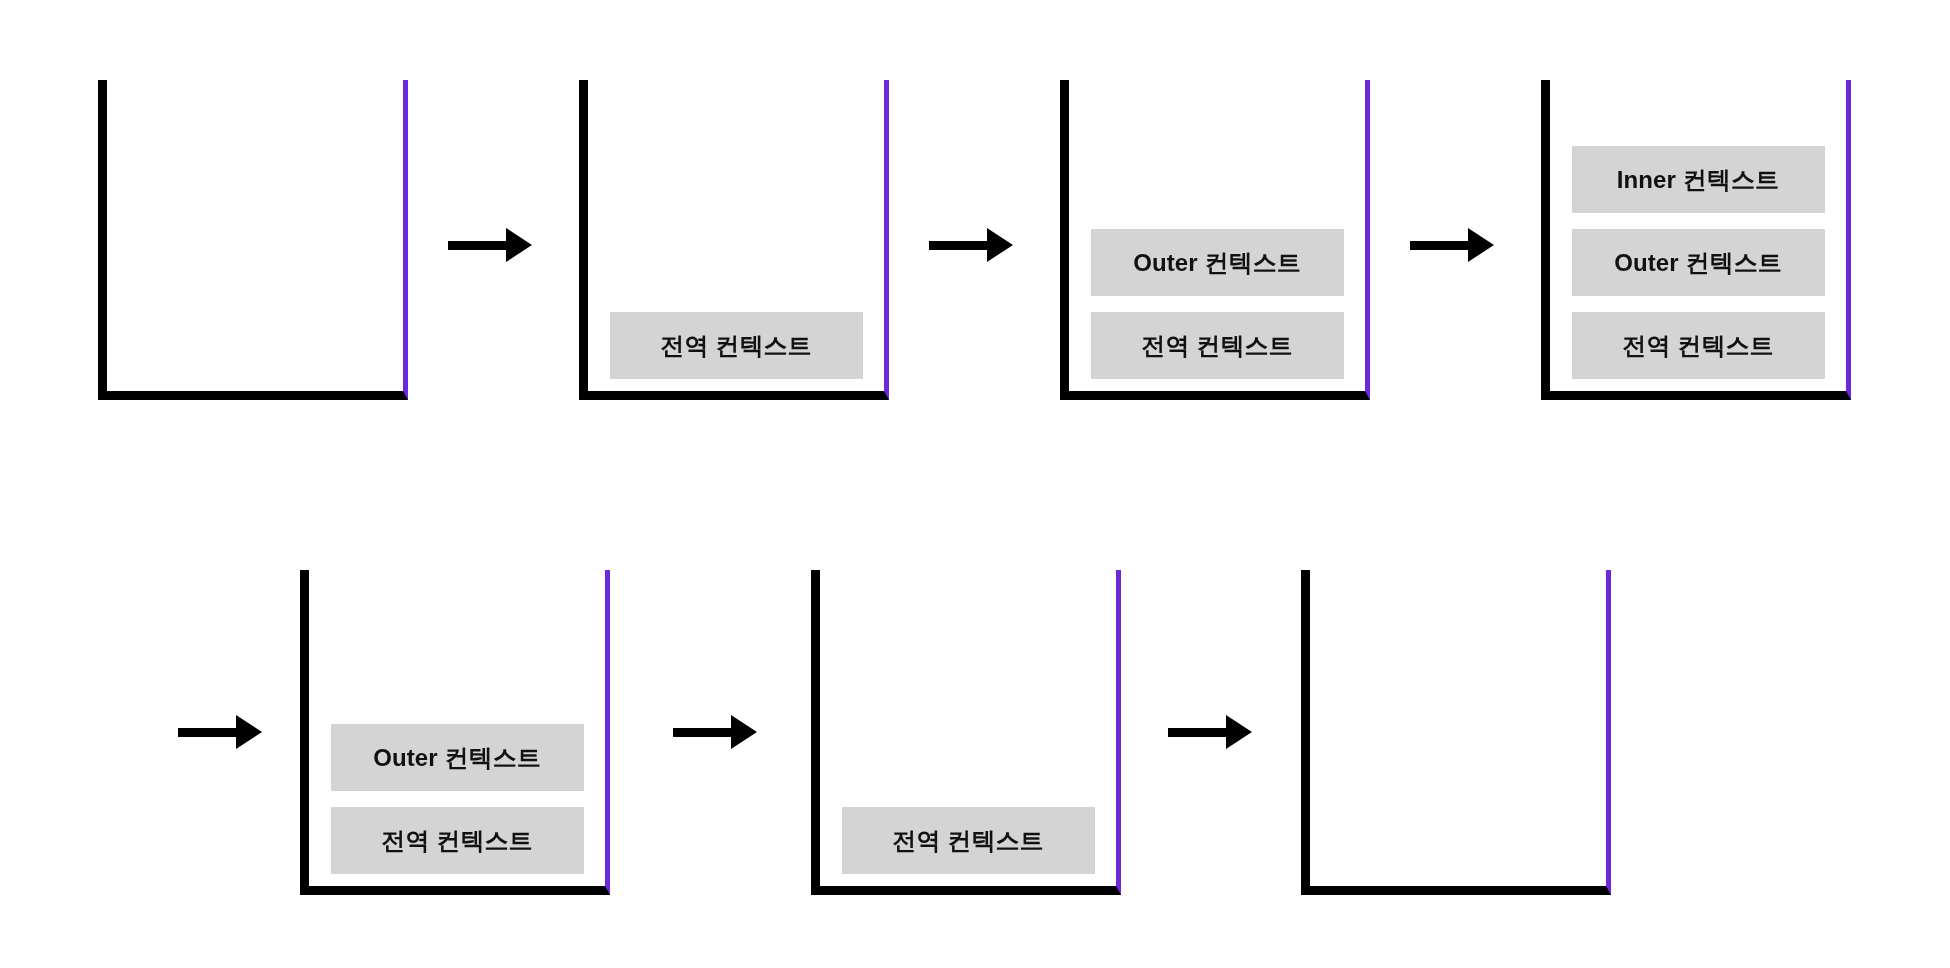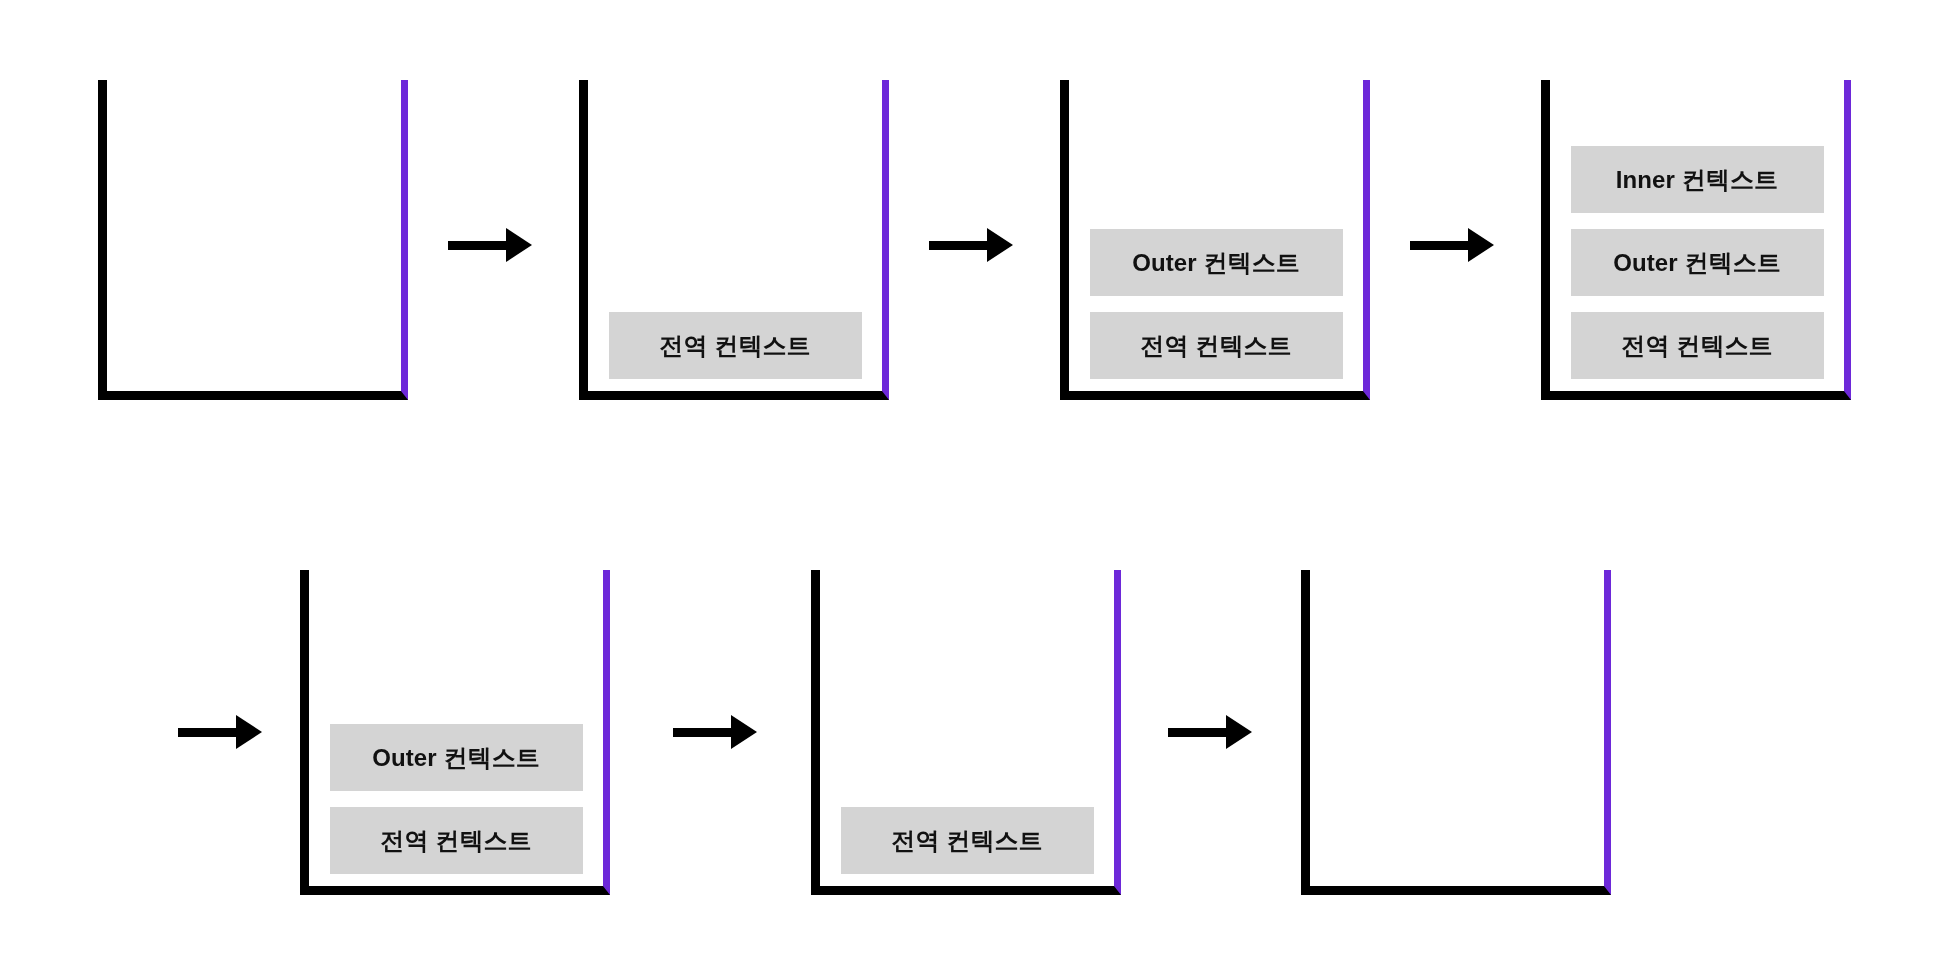--- a/index.html
+++ b/index.html
@@ -20,21 +20,21 @@
     width: 1950px;
     height: 968px;
     background: #ffffff;
   }
 
   
   .stack {
     position: absolute;
     box-sizing: border-box;
     border-left: 9px solid #000000;
-    border-right: 7px solid #6d28d9;
+    border-right: 5px solid #6d28d9;
     border-bottom: 9px solid #000000;
     border-top: none;
     background: transparent;
     display: flex;
     flex-direction: column;
     justify-content: flex-end;
     align-items: center;
     padding: 0 0 12px 0;
   }
 

